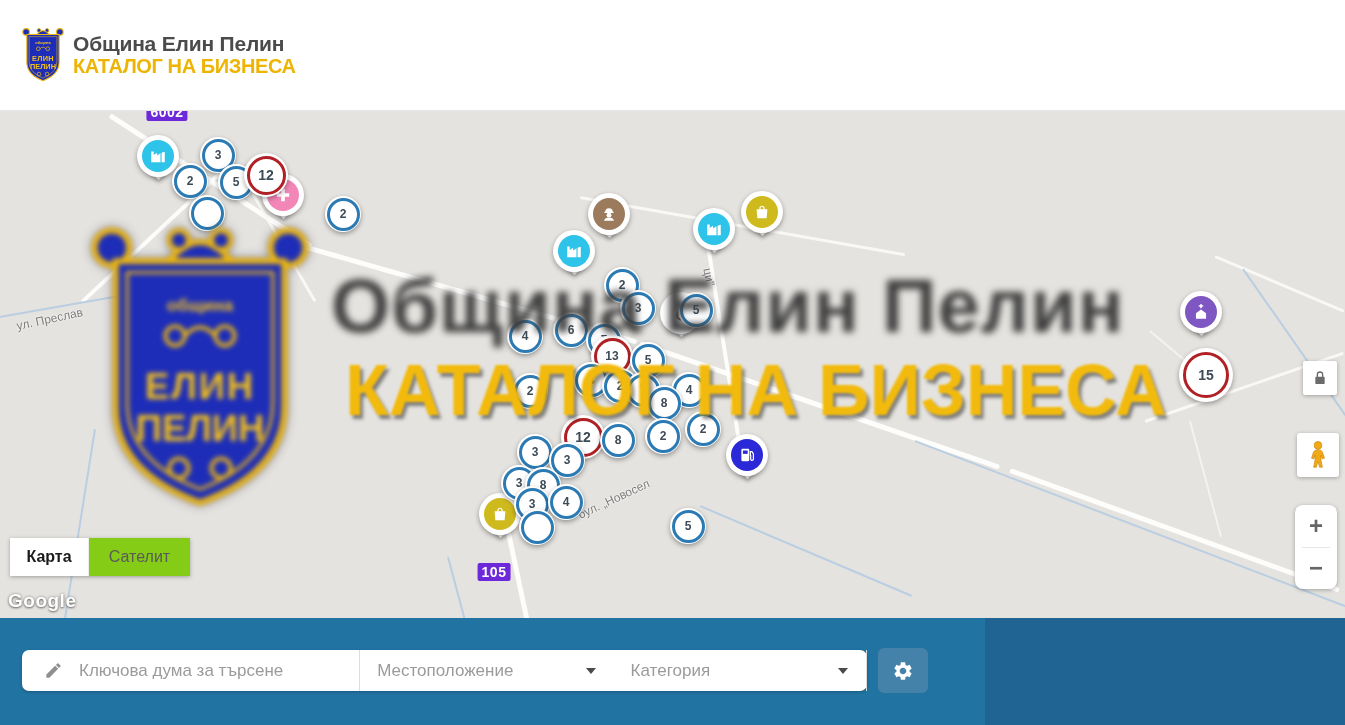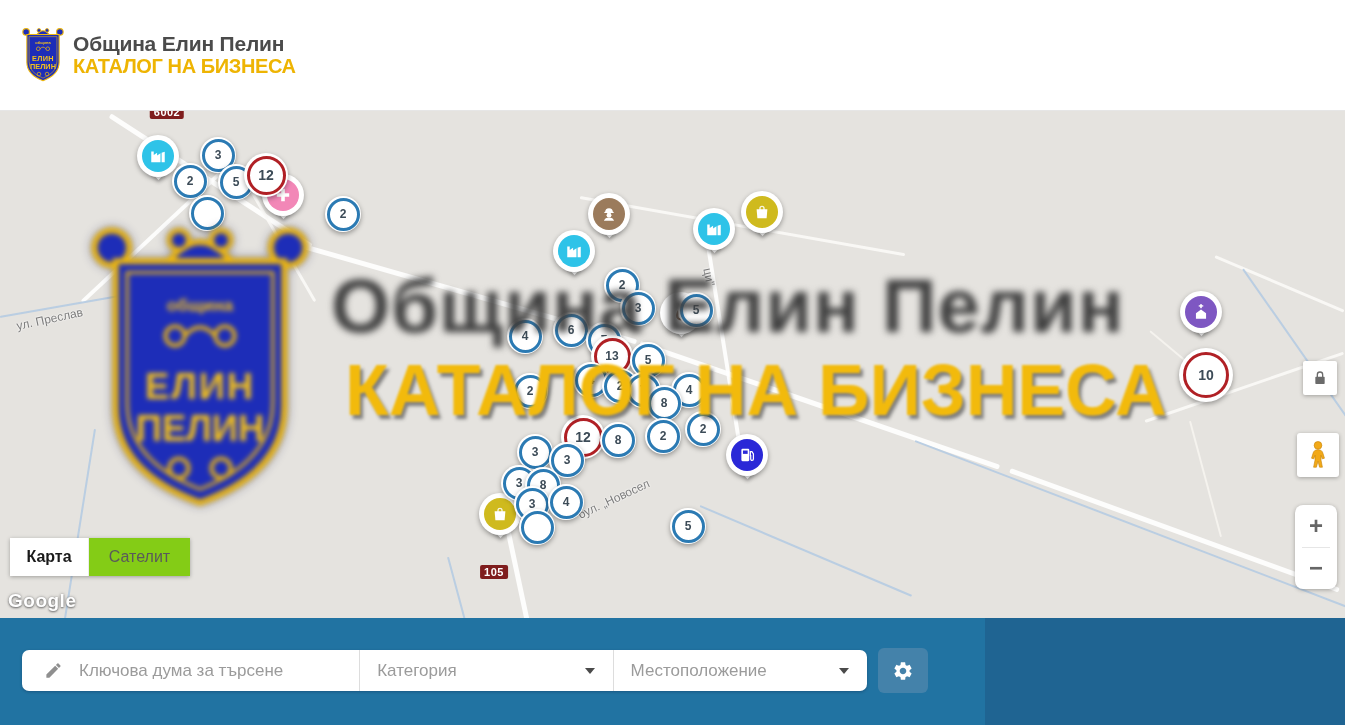--- a/index.html
+++ b/index.html
@@ -9,21 +9,21 @@
   #header{position:absolute;left:0;top:0;width:1345px;height:110px;background:#fff;
           border-bottom:1px solid #e6e6e6;z-index:40;}
   #logo{position:absolute;left:21px;top:25px;width:44px;height:60px;}
   #logo-title{position:absolute;left:73px;top:32px;font-size:21px;font-weight:700;color:#4b4b4b;letter-spacing:-0.2px;}
   #logo-subtitle{position:absolute;left:73px;top:55px;font-size:20px;font-weight:700;color:#eeb403;letter-spacing:-0.4px;}
   #nav{position:absolute;right:25px;top:0;height:110px;display:flex;align-items:center;gap:34px;}
   .nav-item{font-size:15px;font-weight:700;color:#33383e;letter-spacing:-0.2px;cursor:pointer;white-space:nowrap;}
   
   #map{position:absolute;left:0;top:110px;width:1345px;height:508px;background:#e5e3df;overflow:hidden;}
   .road{position:absolute;transform-origin:left center;border-radius:2px;}
-  .road-shield{position:absolute;background:#7f1d1d;color:#fff;font-size:11px;font-weight:700;
+  .road-shield{position:absolute;background:#6d28d9;color:#fff;font-size:14px;font-weight:700;
                padding:1px 4px;border-radius:2px;transform:translate(-50%,-50%);z-index:2;letter-spacing:.5px;}
   .street-label{position:absolute;color:#7c7c7c;font-size:12px;z-index:2;white-space:nowrap;
                 text-shadow:0 0 2px #fff,0 0 2px #fff;}
   #pins-layer,#clusters-layer{position:absolute;left:0;top:0;width:100%;height:100%;}
   #pins-layer{z-index:3;} #clusters-layer{z-index:4;}
   .pin{position:absolute;transform:translate(-50%,-50%);}
   .pin .disc{width:42px;height:42px;border-radius:50%;background:#fff;box-shadow:0 2px 5px rgba(0,0,0,.35);
              display:flex;align-items:center;justify-content:center;position:relative;z-index:2;}
   .pin .tail{position:absolute;left:50%;top:27px;width:15px;height:15px;margin-left:-7.5px;background:#fff;
              transform:rotate(45deg);box-shadow:2px 2px 4px rgba(0,0,0,.25);z-index:1;}
@@ -351,21 +351,21 @@
       <div class="cluster" style="left: 566px; top: 392px; width: 36px; height: 36px;">
         <span class="ring" style="width:27px;height:27px;border:3px solid #2b7ab3;font-size:12px">4</span>
       </div>
       <div class="cluster" style="left: 537px; top: 417px; width: 36px; height: 36px;">
         <span class="ring" style="width:27px;height:27px;border:3px solid #2b7ab3;font-size:12px"></span>
       </div>
       <div class="cluster" style="left: 688px; top: 416px; width: 36px; height: 36px;">
         <span class="ring" style="width:27px;height:27px;border:3px solid #2b7ab3;font-size:12px">5</span>
       </div>
       <div class="cluster" style="left: 1206px; top: 265px; width: 54px; height: 54px;">
-        <span class="ring" style="width:40px;height:40px;border:3px solid #b02025;font-size:14px">10</span>
+        <span class="ring" style="width:40px;height:40px;border:3px solid #b02025;font-size:14px">15</span>
       </div>
     </div>
 
   <div id="watermark">
     <svg id="wm-crest" viewBox="0 0 120 160">
       <circle cx="14" cy="17" r="9" fill="#1d2db8" stroke="#edb70e" stroke-width="3"></circle>
       <circle cx="106" cy="17" r="9" fill="#1d2db8" stroke="#edb70e" stroke-width="3"></circle>
       <path d="M42 26 Q60 2 78 26" fill="#1d2db8" stroke="#edb70e" stroke-width="3"></path>
       <circle cx="49" cy="13" r="5" fill="#1d2db8" stroke="#edb70e" stroke-width="2.5"></circle>
       <circle cx="71" cy="13" r="5" fill="#1d2db8" stroke="#edb70e" stroke-width="2.5"></circle>
@@ -417,26 +417,26 @@
 
   <div id="filter-strip">
     <div class="strip-sect" id="sect-keyword">
       <span class="pencil-wrap">
         <svg width="19" height="19" viewBox="0 0 24 24" fill="#8f8f8f">
           <path d="M3 17.2V21h3.8L17.9 9.9l-3.8-3.8L3 17.2zM20.7 7.1a1 1 0 0 0 0-1.4l-2.4-2.4a1 1 0 0 0-1.4 0l-1.8 1.8 3.8 3.8 1.8-1.8z"></path>
         </svg>
       </span>
       <input id="keyword-input" value="" placeholder="Ключова дума за търсене" style="">
     </div>
+    <div class="strip-sect" id="sect-location">
+      <span class="sel-label">Местоположение</span>
+      <span class="chevron"></span>
+    </div>
     <div class="strip-sect" id="sect-category">
       <span class="sel-label">Категория</span>
-      <span class="chevron"></span>
-    </div>
-    <div class="strip-sect" id="sect-location">
-      <span class="sel-label">Местоположение</span>
       <span class="chevron"></span>
     </div>
   </div>
 
   <button id="gear-btn">
     <svg width="22" height="22" viewBox="0 0 24 24" fill="#ffffff">
       <path d="M19.14 12.94c.04-.3.06-.61.06-.94 0-.32-.02-.64-.07-.94l2.03-1.58c.18-.14.23-.41.12-.61l-1.92-3.32c-.12-.22-.37-.29-.59-.22l-2.39.96c-.5-.38-1.03-.7-1.62-.94l-.36-2.54c-.04-.24-.24-.41-.48-.41h-3.84c-.24 0-.43.17-.47.41l-.36 2.54c-.59.24-1.13.57-1.62.94l-2.39-.96c-.22-.08-.47 0-.59.22L2.74 8.87c-.12.21-.08.47.12.61l2.03 1.58c-.05.3-.09.63-.09.94s.02.64.07.94l-2.03 1.58c-.18.14-.23.41-.12.61l1.92 3.32c.12.22.37.29.59.22l2.39-.96c.5.38 1.03.7 1.62.94l.36 2.54c.05.24.24.41.48.41h3.84c.24 0 .44-.17.47-.41l.36-2.54c.59-.24 1.13-.56 1.62-.94l2.39.96c.22.08.47 0 .59-.22l1.92-3.32c.12-.22.07-.47-.12-.61l-2.01-1.58zM12 15.6c-1.98 0-3.6-1.62-3.6-3.6s1.62-3.6 3.6-3.6 3.6 1.62 3.6 3.6-1.62 3.6-3.6 3.6z"></path>
     </svg>
   </button>
 

